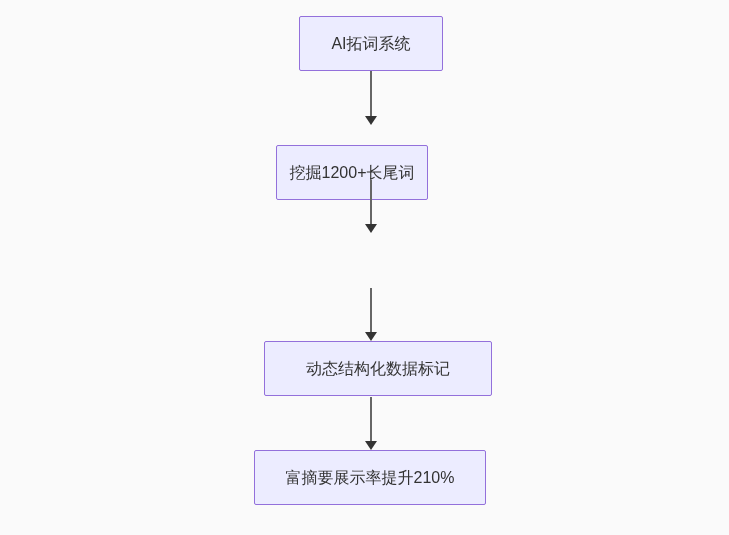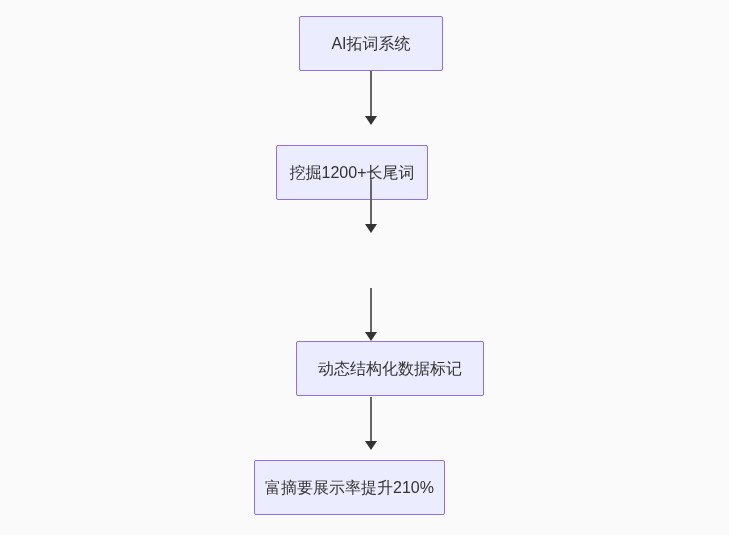--- a/index.html
+++ b/index.html
@@ -25,22 +25,22 @@
     display: flex;
     align-items: center;
     justify-content: center;
     text-align: right;
     height: 55px;
     line-height: 1.2;
   }
   .n0 { left: 299px; top: 16px;  width: 144px; }
   .n1 { left: 276px; top: 125px; width: 152px; margin-top: 20px; }
   .n2 { left: 261px; top: 233px; width: 220px; }
-  .n3 { left: 264px; top: 341px; width: 188px; margin-left: 32px; }
-  .n4 { left: 254px; top: 460px; width: 191px; }
+  .n3 { left: 264px; top: 341px; width: 228px; }
+  .n4 { left: 254px; top: 450px; width: 232px; }
 
   .edge {
     position: absolute;
     left: 365px;          
     width: 12px;
     display: flex;
     flex-direction: column;
     align-items: center;
   }
   .e0 { top: 71px;  height: 54px; }

